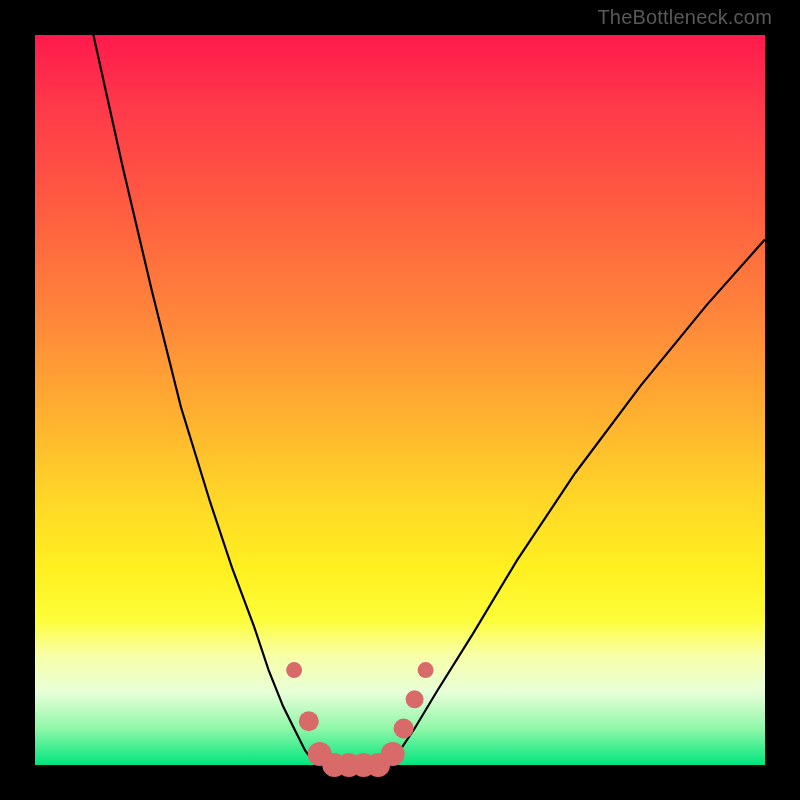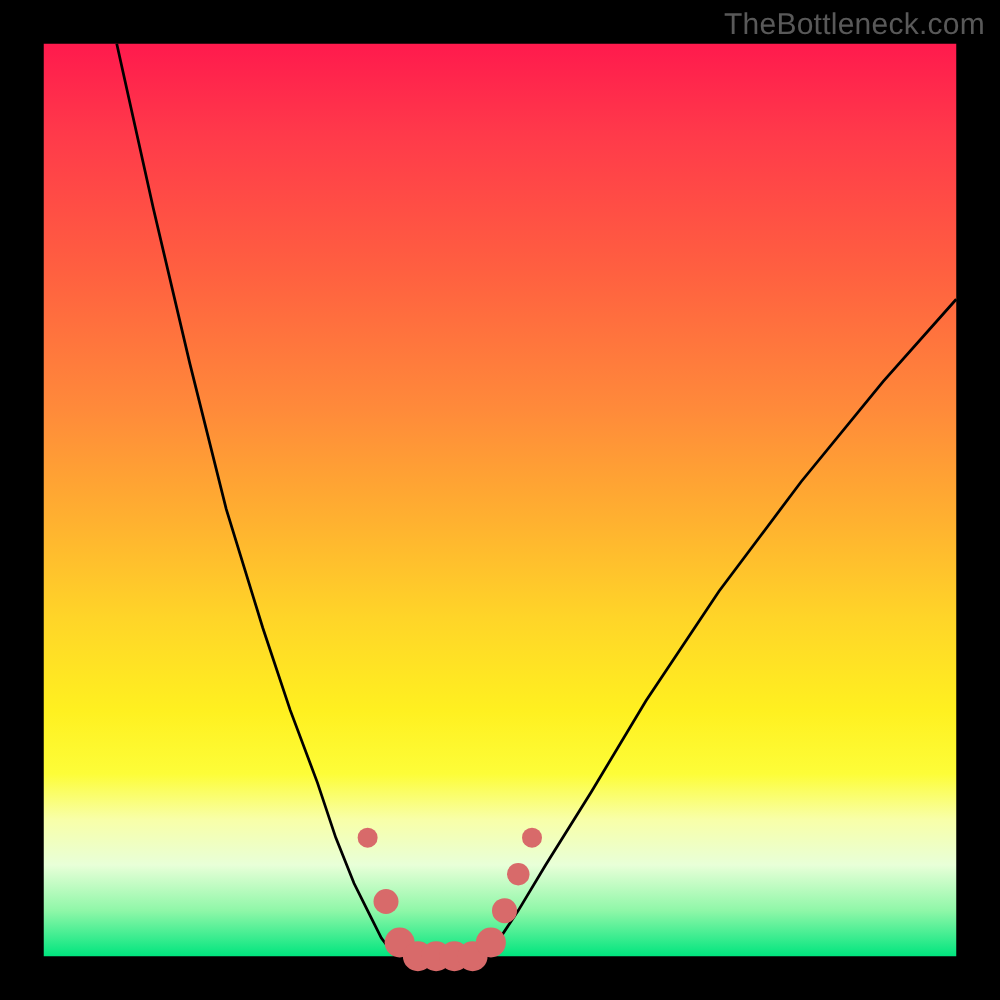--- a/index.html
+++ b/index.html
@@ -37,23 +37,23 @@
       #fdfd38 80%,
       #f8ffa8 85%,
       #e8ffd8 90%,
       #8ff7a8 95%,
       #00e57e 100%
     );
   }
   .watermark {
     position: absolute;
     top: 6px;
-    right: 12px;
+    right: 28px;
     color: #595959;
-    font-size: 24px;
+    font-size: 20px;
     font-weight: 500;
     letter-spacing: 0.2px;
   }
   svg.curves {
     position: absolute;
     left: 35px;
     top: 35px;
     width: 730px;
     height: 730px;
     overflow: visible;

